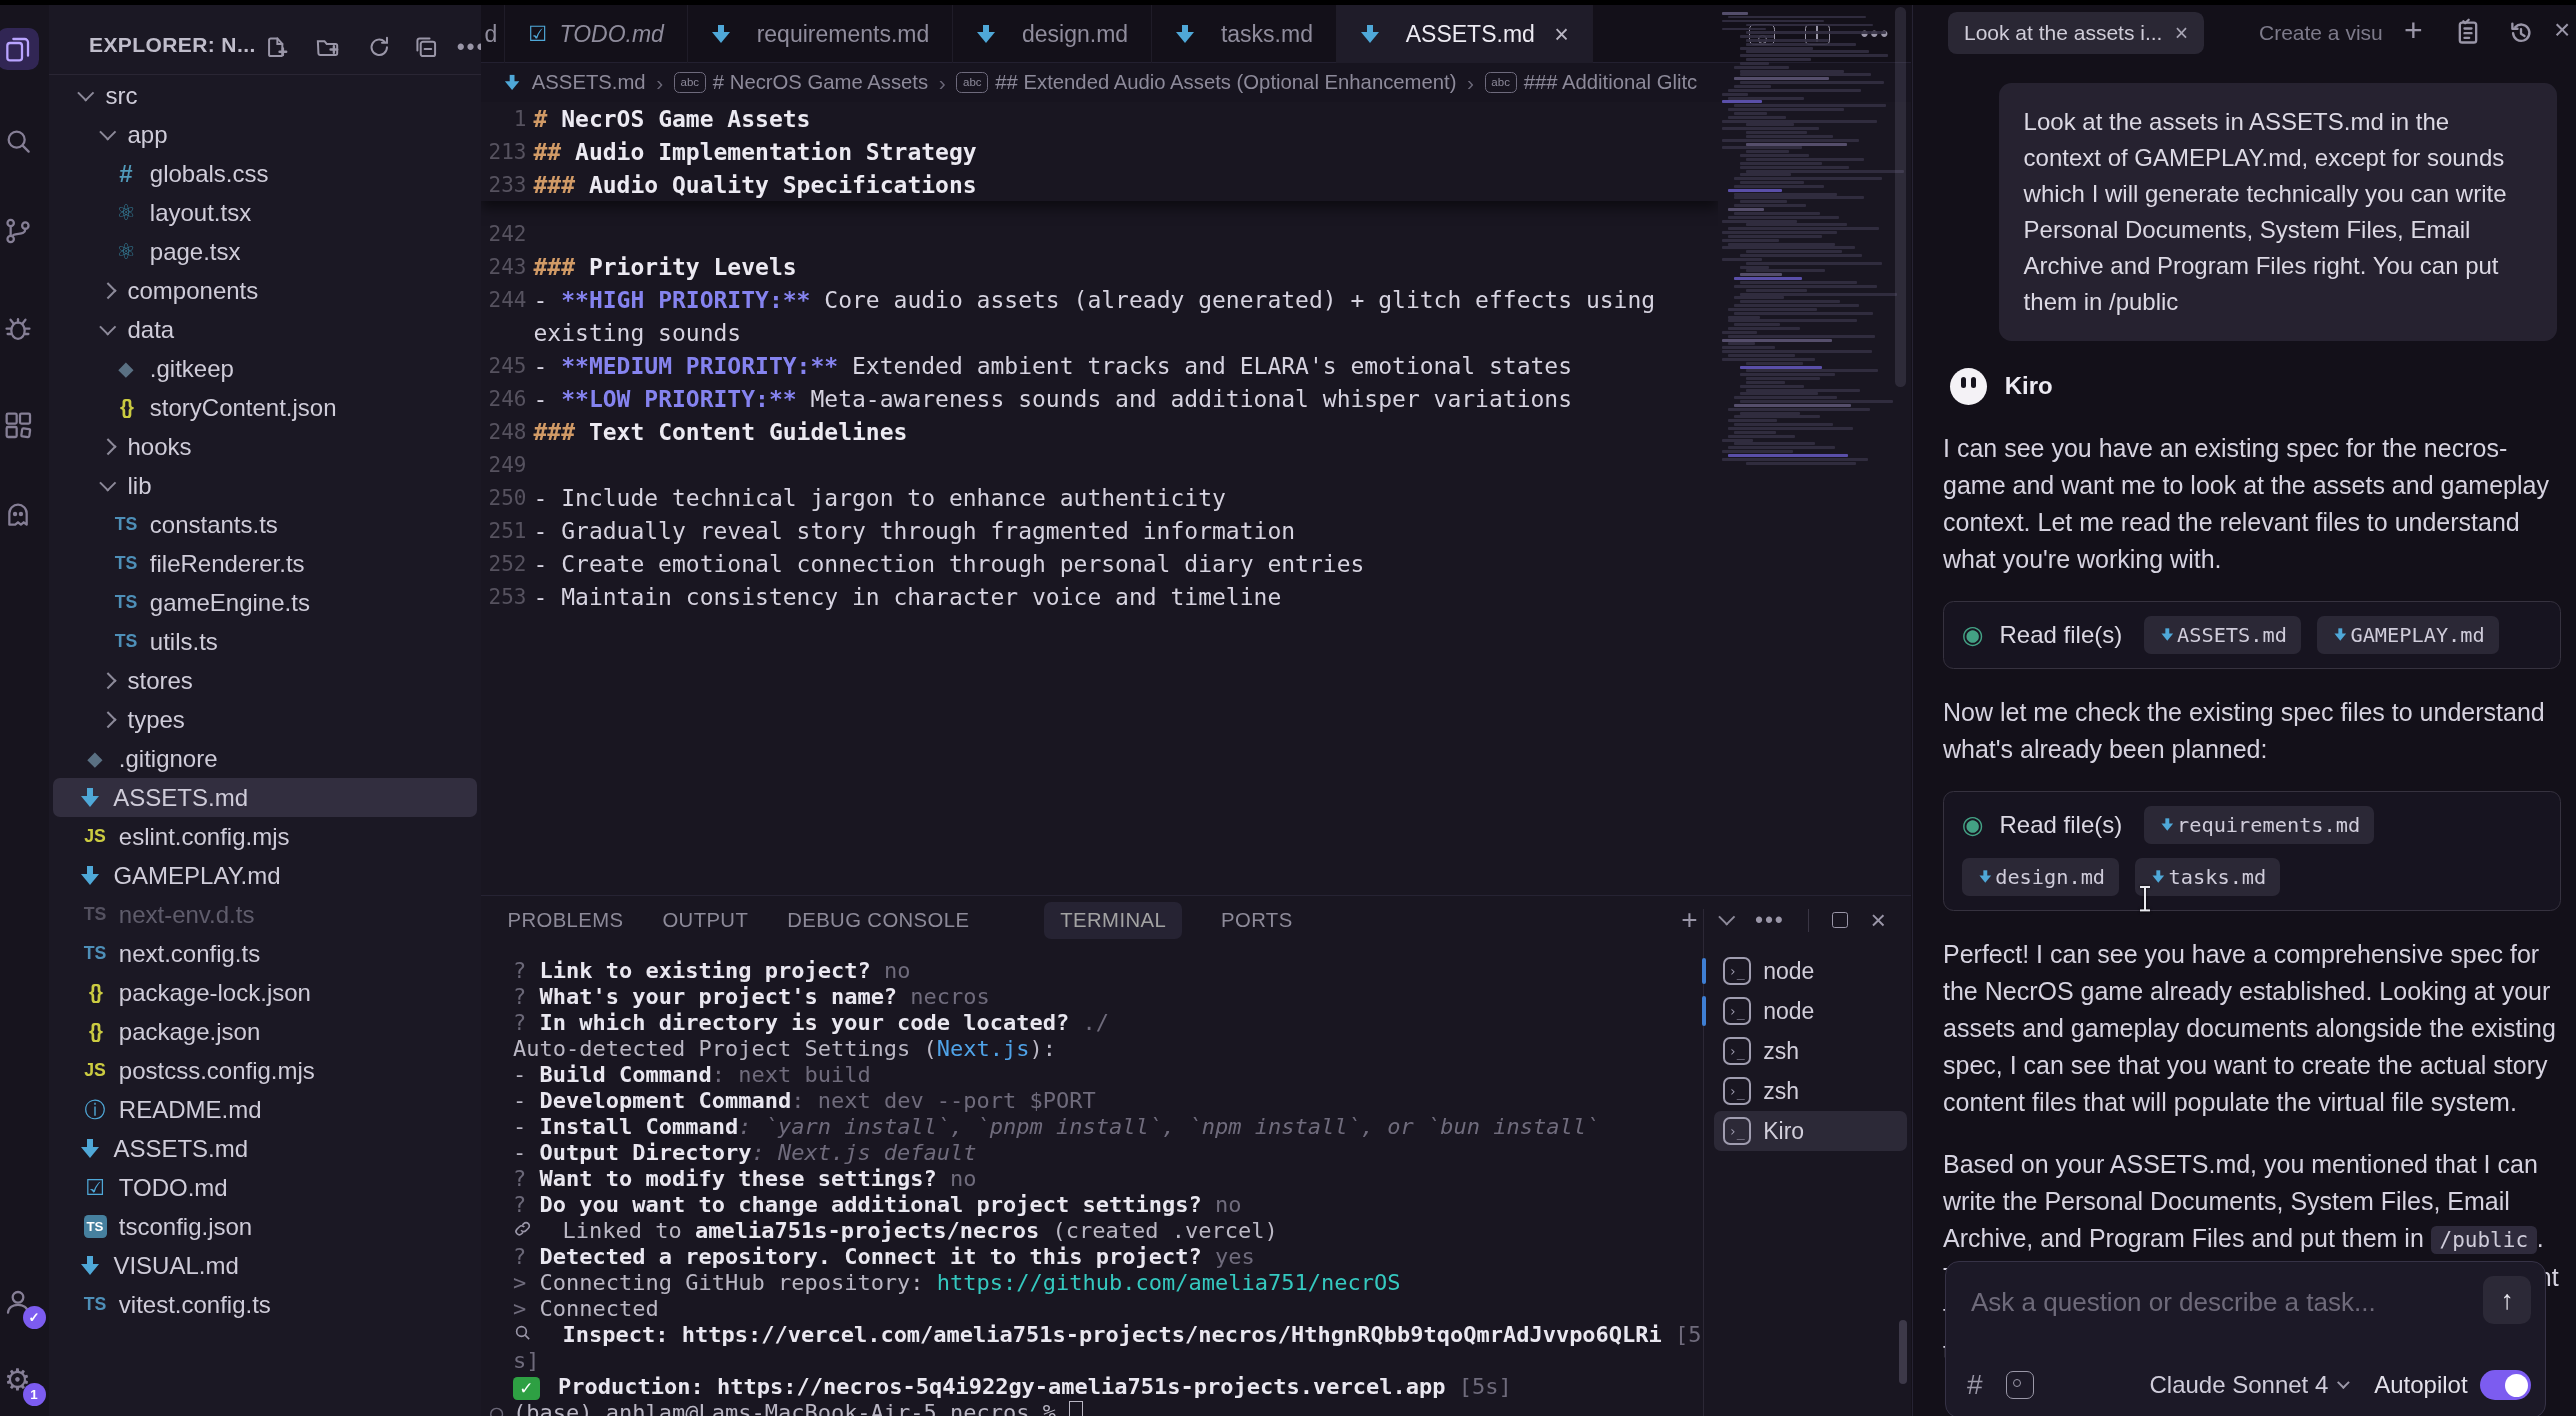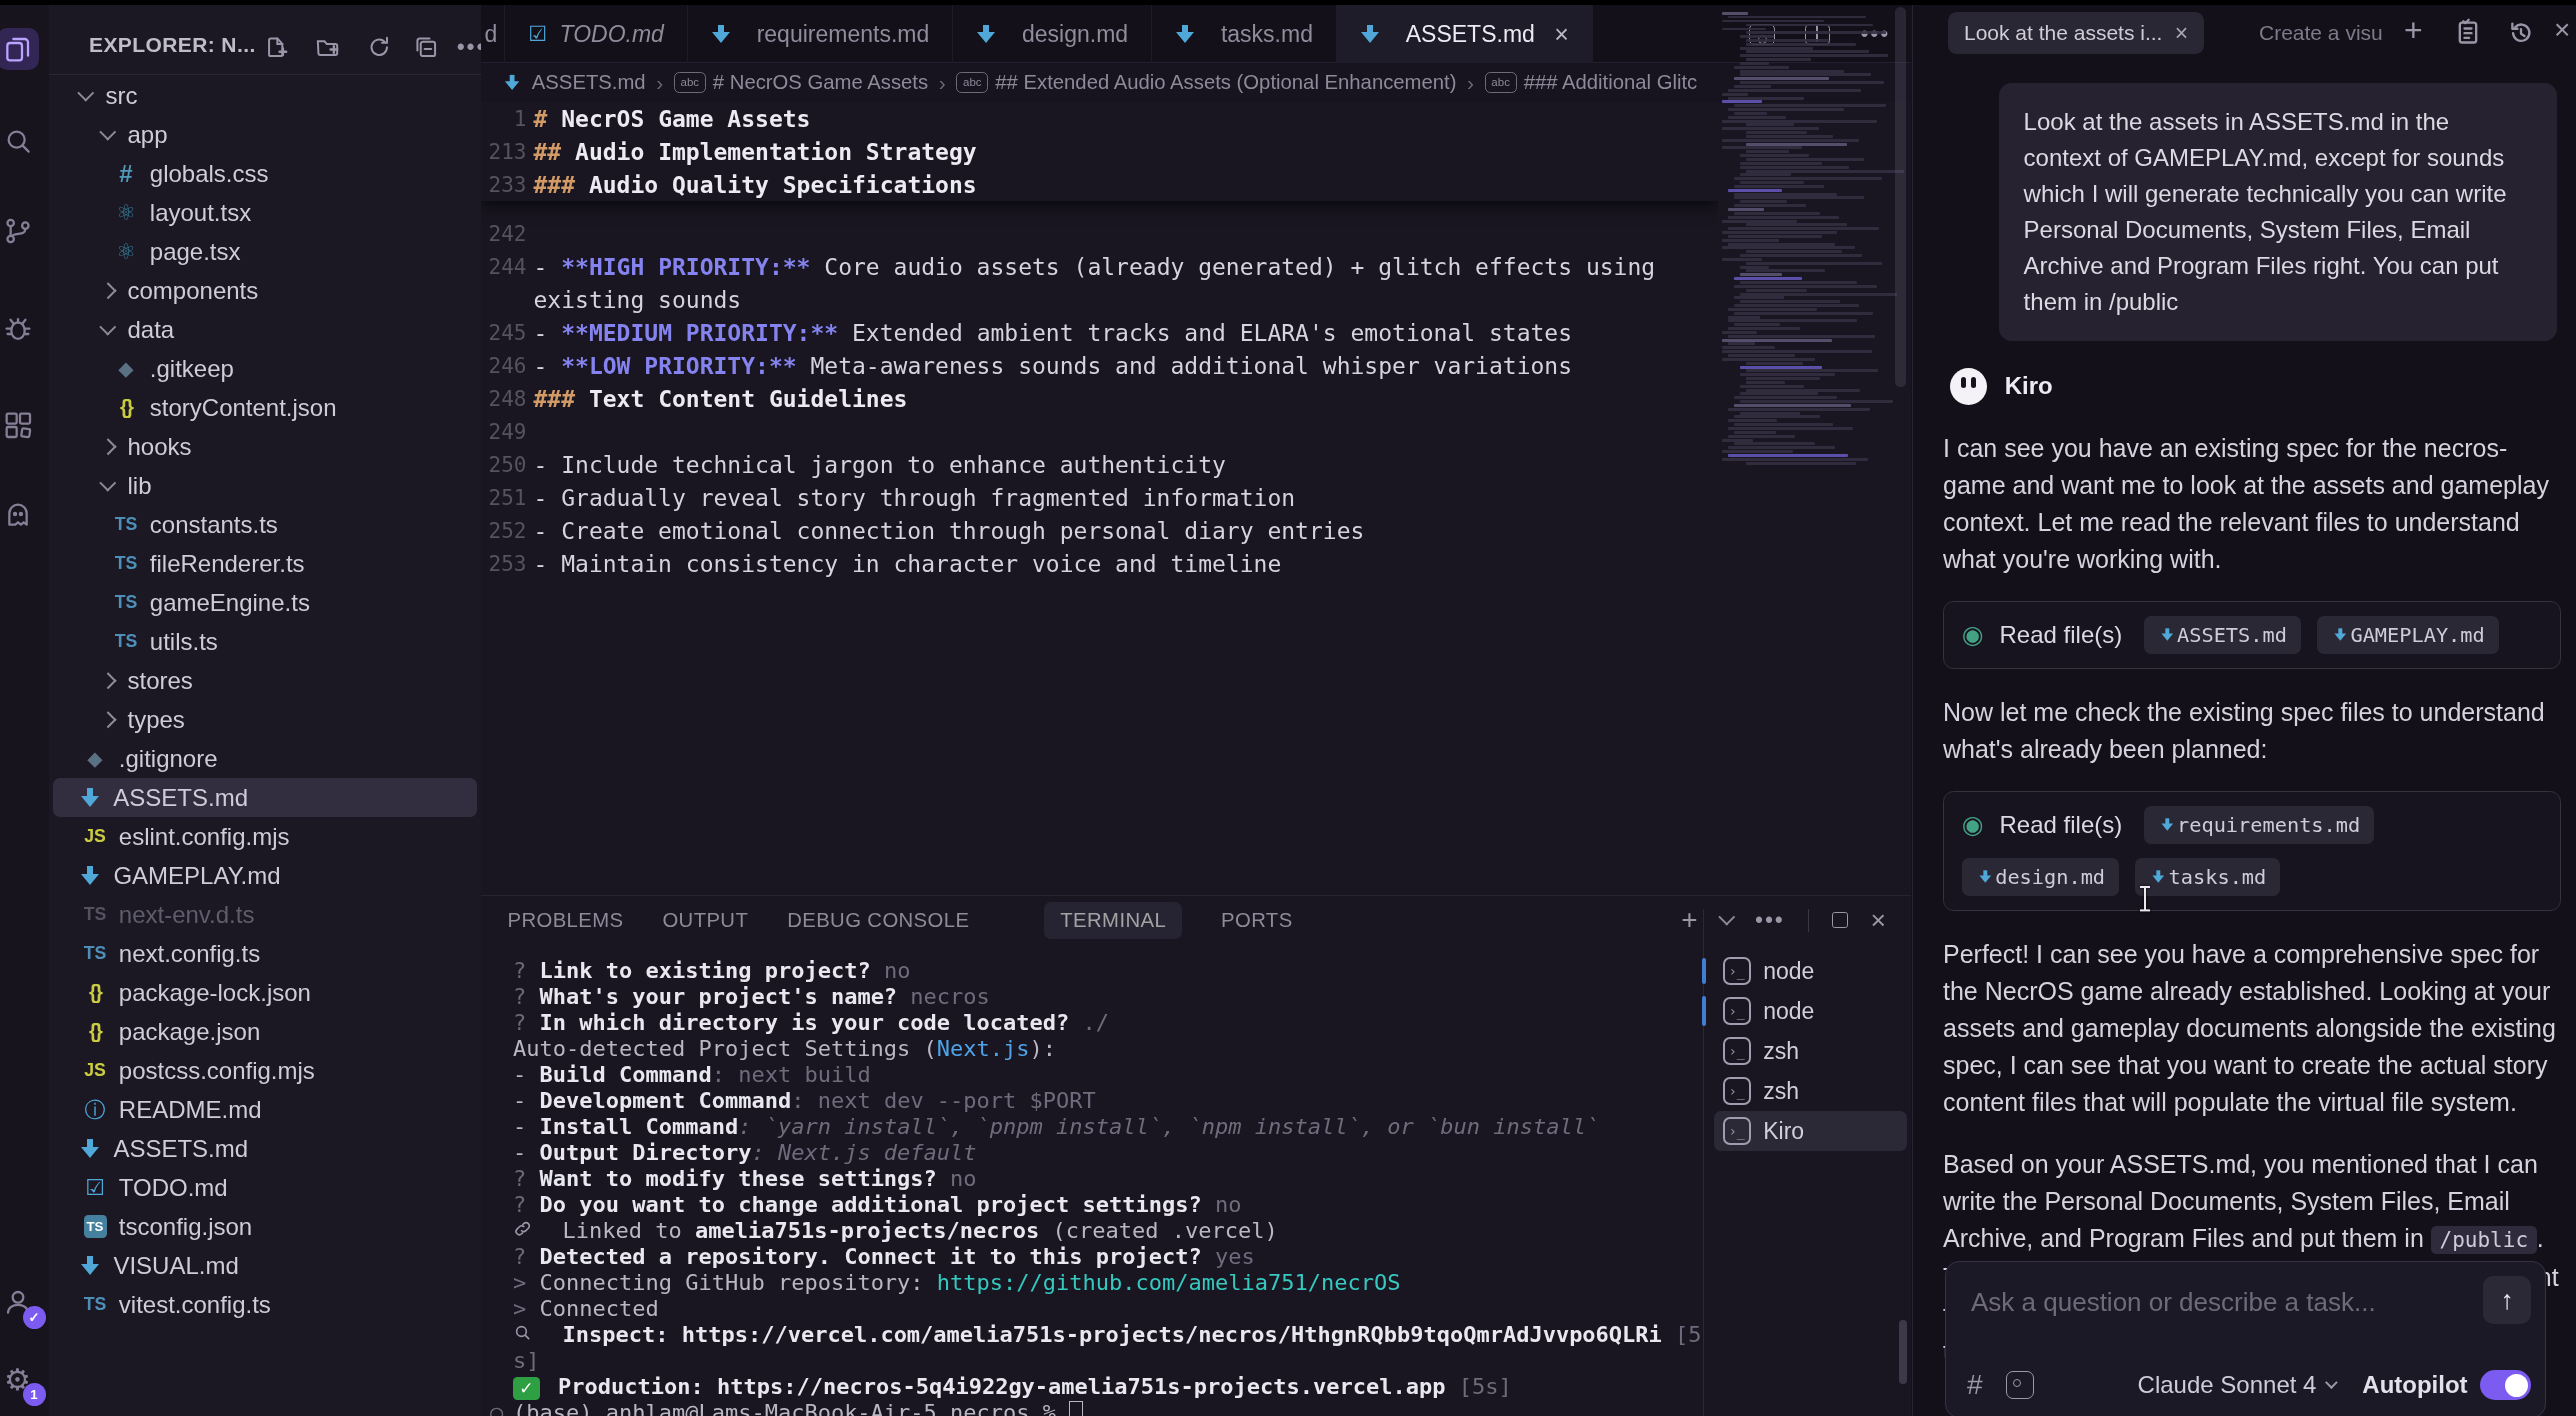--- a/index.html
+++ b/index.html
@@ -192,21 +192,21 @@
     justify-content:center; }
   #input-row { position:absolute; left:21px; right:14px; bottom:12.4px; height:39px;
     display:flex; align-items:center; }
   #hash { font-size:28px; color:#9b98a8; }
   .ic-img { width:28px; height:28px; border:1.8px solid #9b98a8; border-radius:7px; margin-left:23px;
     position:relative; }
   .ic-img::after { content:""; position:absolute; left:6.2px; top:6.2px; width:6.2px; height:6.2px;
     border:1.8px solid #9b98a8; border-radius:50%; }
   #model { margin-left:auto; font-size:24px; color:#cfccda; display:flex; align-items:center; gap:10.6px; }
   #model .chev { width:8.8px; height:8.8px; border-color:#9b98a8; }
-  #autopilot { font-size:24px; color:#e3e1ea; font-weight:700; margin-left:26.5px; }
+  #autopilot { font-size:24px; color:#e3e1ea; font-weight:400; margin-left:26.5px; }
   #toggle { width:51px; height:30px; border-radius:15px; background:#7c5cf0; margin-left:12.4px;
     position:relative; }
   #toggle::after { content:""; position:absolute; right:3.5px; top:3.5px; width:23px; height:23px;
     border-radius:50%; background:#fff; }
 
   
   #ibeam { position:absolute; left:2138px; top:880px; width:14px; height:28px; z-index:9;
     filter:drop-shadow(0 0 1.8px rgba(0,0,0,.9)); }
   #ibeam::before { content:""; position:absolute; left:6.2px; top:2.7px; width:2.2px; height:23px; background:#e8e8ee; }
   #ibeam::after { content:""; position:absolute; left:1.8px; top:0.9px; width:10.6px; height:2.2px; background:#e8e8ee;
@@ -490,20 +490,21 @@
         </span>
         <span class="crumb-sep">›</span>
         <span class="crumb">
           <span class="sym">abc</span>
           <span>### Additional Glitc</span>
         </span>
       </div>
     <div id="codearea">
       <div id="codebody">
           <div class="cline"><span class="lnum">242</span><span class="ltext"></span></div>
+          <div class="cline"><span class="lnum">243</span><span class="ltext"><span class="mk">### </span><span class="hd">Priority Levels</span></span></div>
           <div class="cline"><span class="lnum">244</span><span class="ltext"><span class="ntx">- </span><span class="btx">**HIGH PRIORITY:**</span><span class="ntx"> Core audio assets (already generated) + glitch effects using</span></span></div>
           <div class="cline"><span class="lnum"></span><span class="ltext"><span class="ntx">existing sounds</span></span></div>
           <div class="cline"><span class="lnum">245</span><span class="ltext"><span class="ntx">- </span><span class="btx">**MEDIUM PRIORITY:**</span><span class="ntx"> Extended ambient tracks and ELARA's emotional states</span></span></div>
           <div class="cline"><span class="lnum">246</span><span class="ltext"><span class="ntx">- </span><span class="btx">**LOW PRIORITY:**</span><span class="ntx"> Meta-awareness sounds and additional whisper variations</span></span></div>
           <div class="cline"><span class="lnum">248</span><span class="ltext"><span class="mk">### </span><span class="hd">Text Content Guidelines</span></span></div>
           <div class="cline"><span class="lnum">249</span></div>
           <div class="cline"><span class="lnum">250</span><span class="ltext"><span class="ntx">- Include technical jargon to enhance authenticity</span></span></div>
           <div class="cline"><span class="lnum">251</span><span class="ltext"><span class="ntx">- Gradually reveal story through fragmented information</span></span></div>
           <div class="cline"><span class="lnum">252</span><span class="ltext"><span class="ntx">- Create emotional connection through personal diary entries</span></span></div>
           <div class="cline"><span class="lnum">253</span><span class="ltext"><span class="ntx">- Maintain consistency in character voice and timeline</span></span></div>

